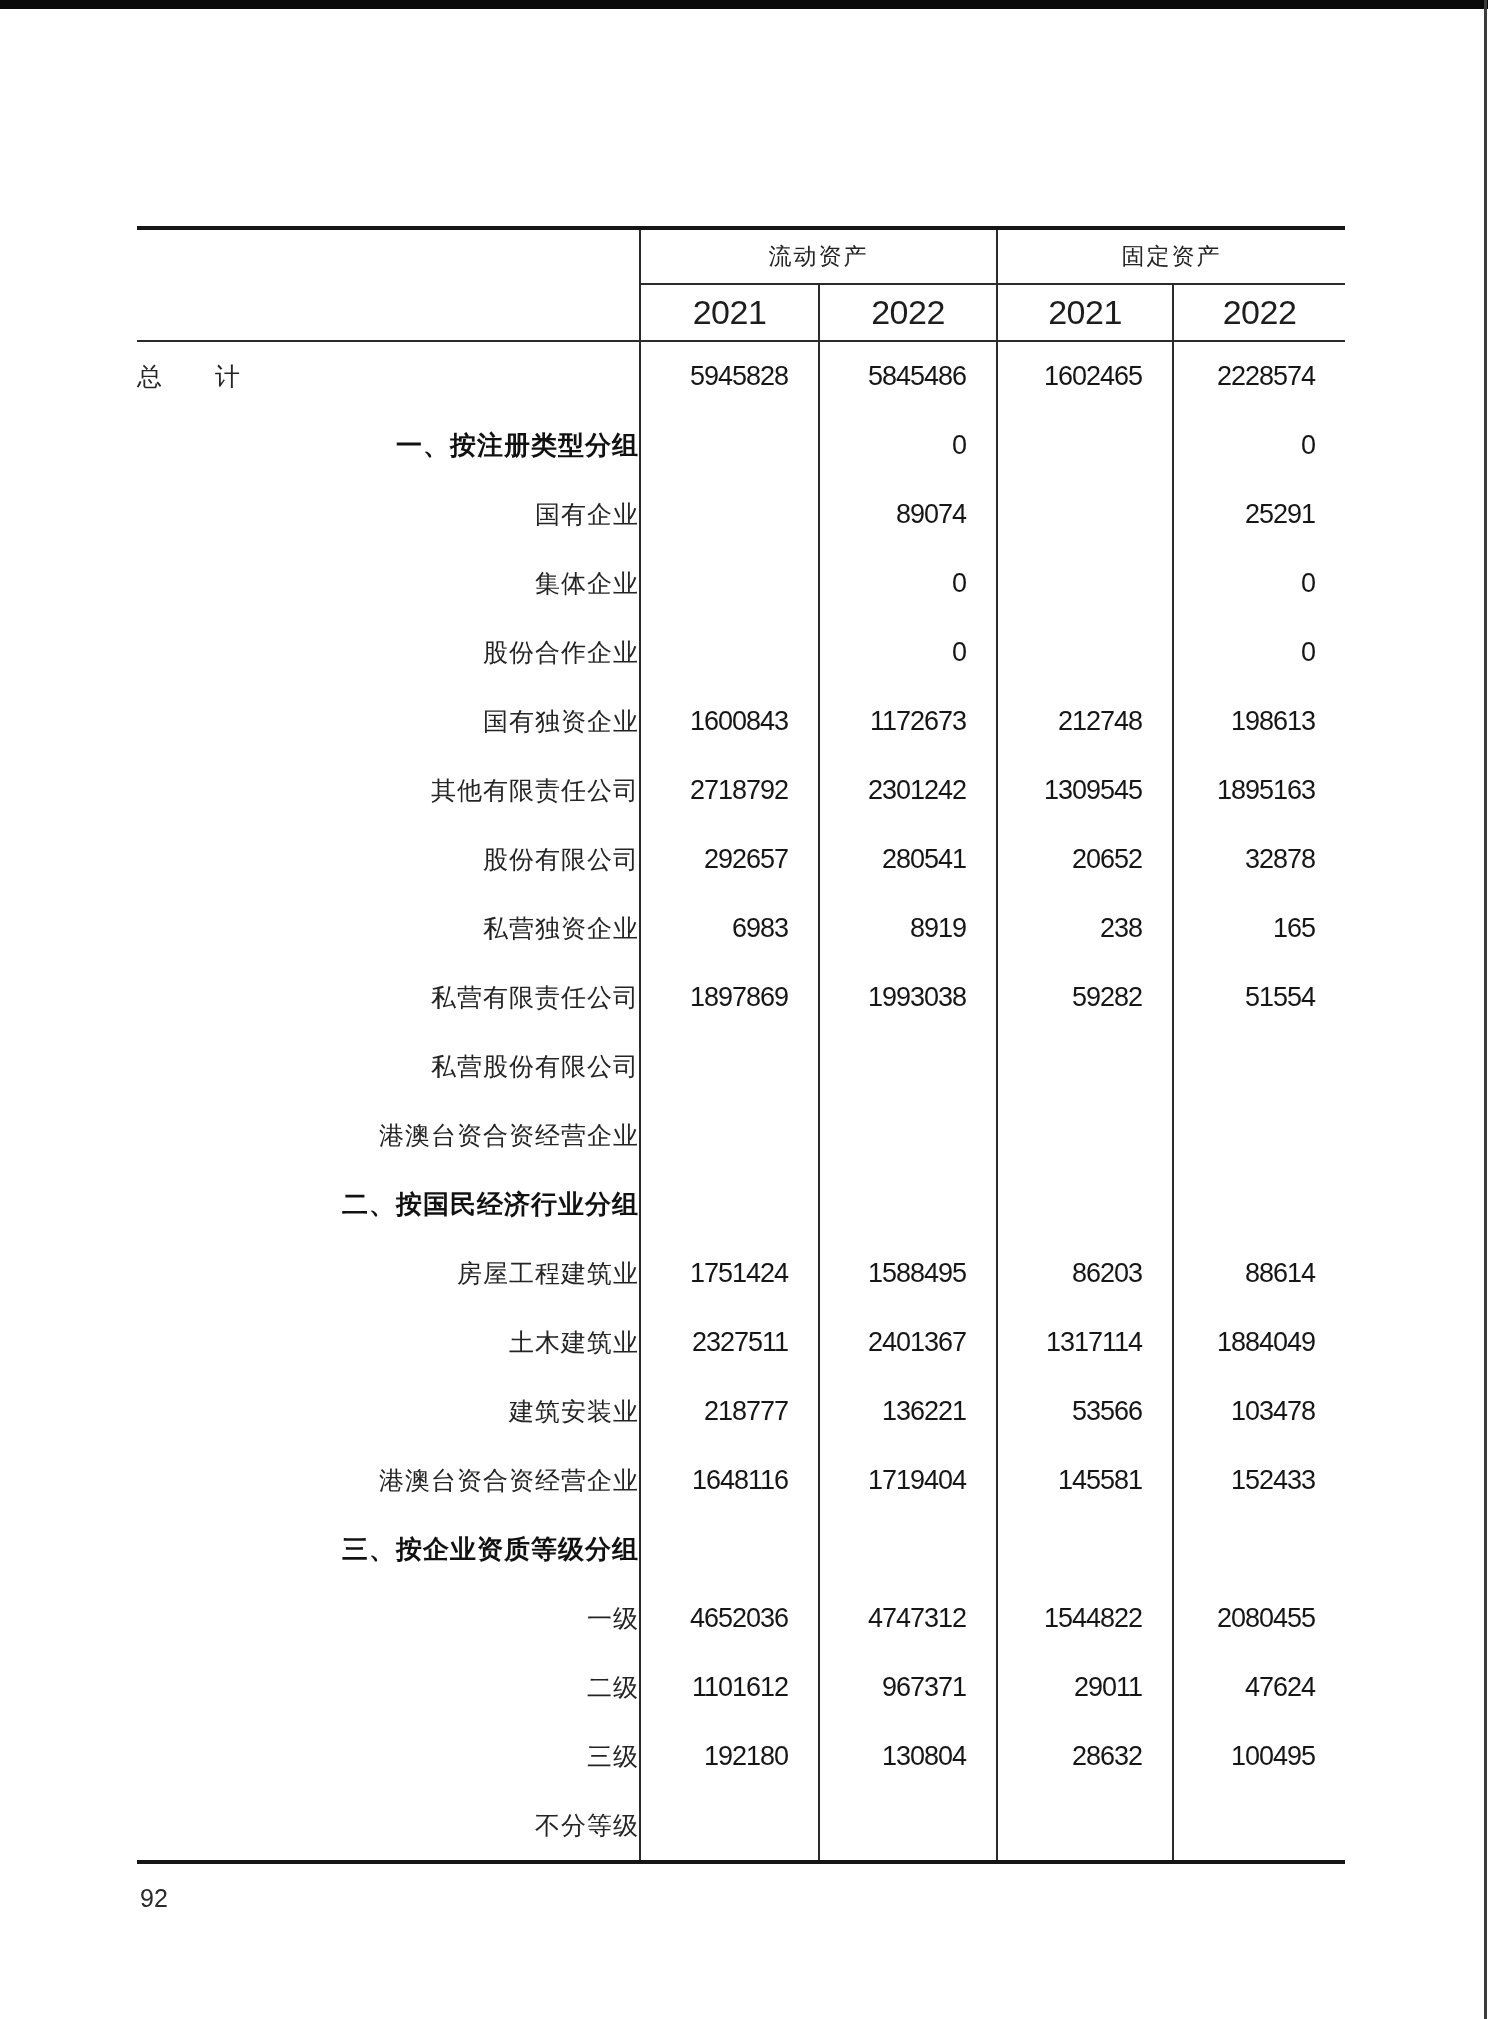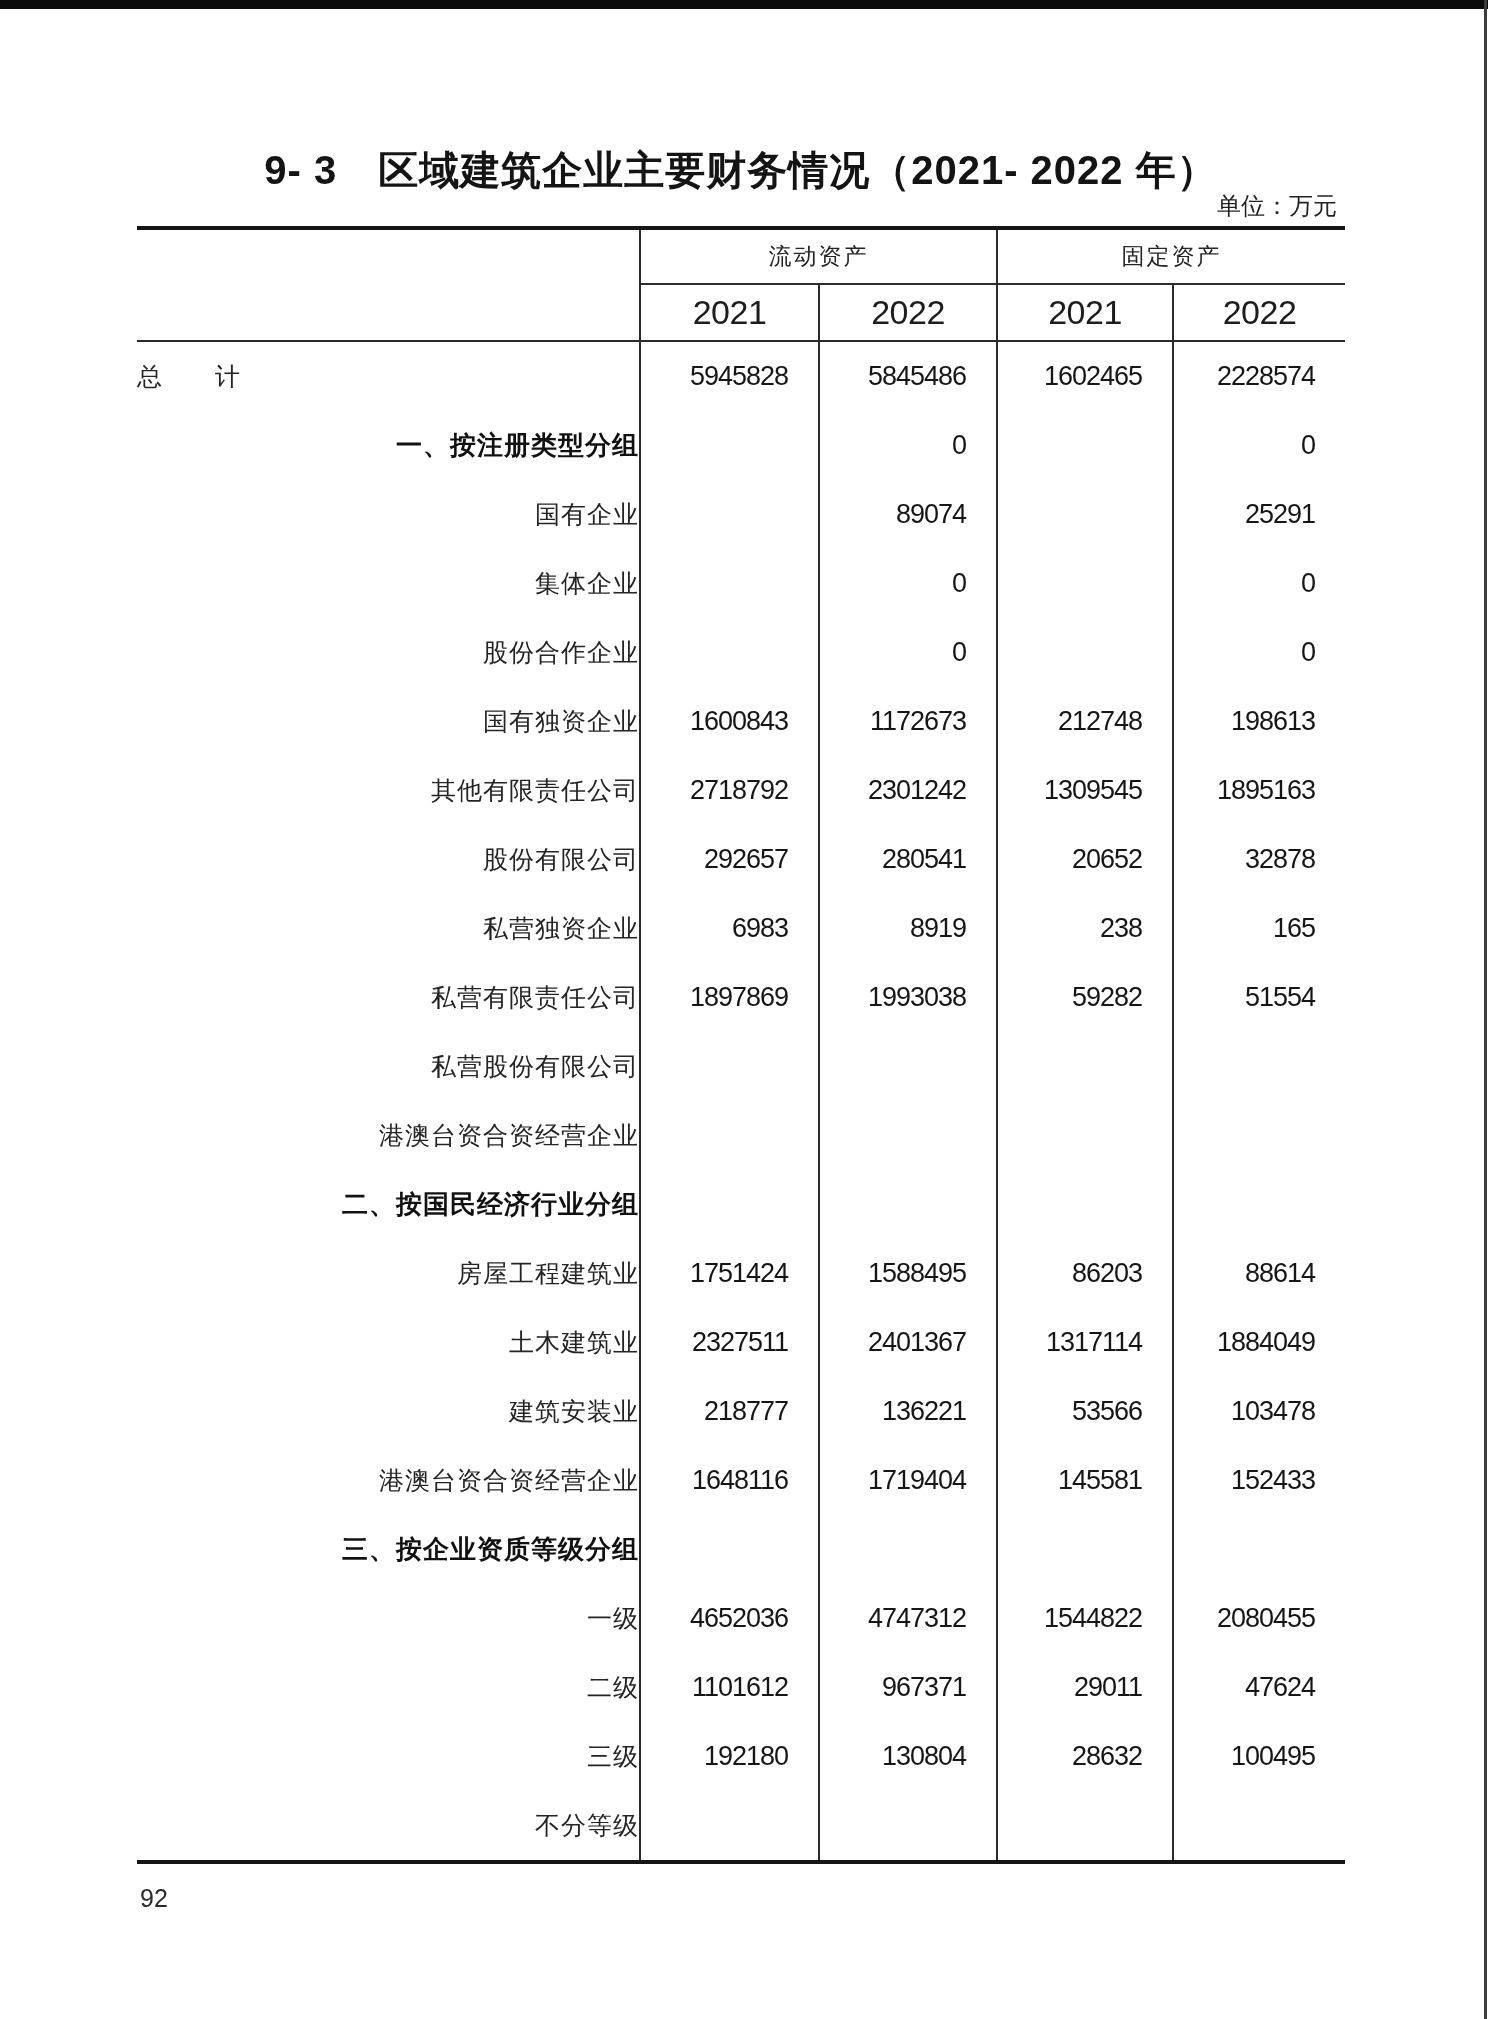--- a/index.html
+++ b/index.html
@@ -82,22 +82,20 @@
     font-size:25px; color:#2a2a2a;
   }
 </style>
 </head>
 <body>
 
 <div class="page">
   <div class="scan-top-border"></div>
   <div class="scan-right-border"></div>
 
-  <div class="doc-title">9- 3　区域建筑企业主要财务情况（2021- 2022 年）</div>
-  <div class="unit-label">单位：万元</div>
 
   <table class="fin-table">
     <colgroup>
       <col class="c-stub">
         <col class="c1">
         <col class="c2">
         <col class="c3">
         <col class="c4">
     </colgroup>
     <thead>

